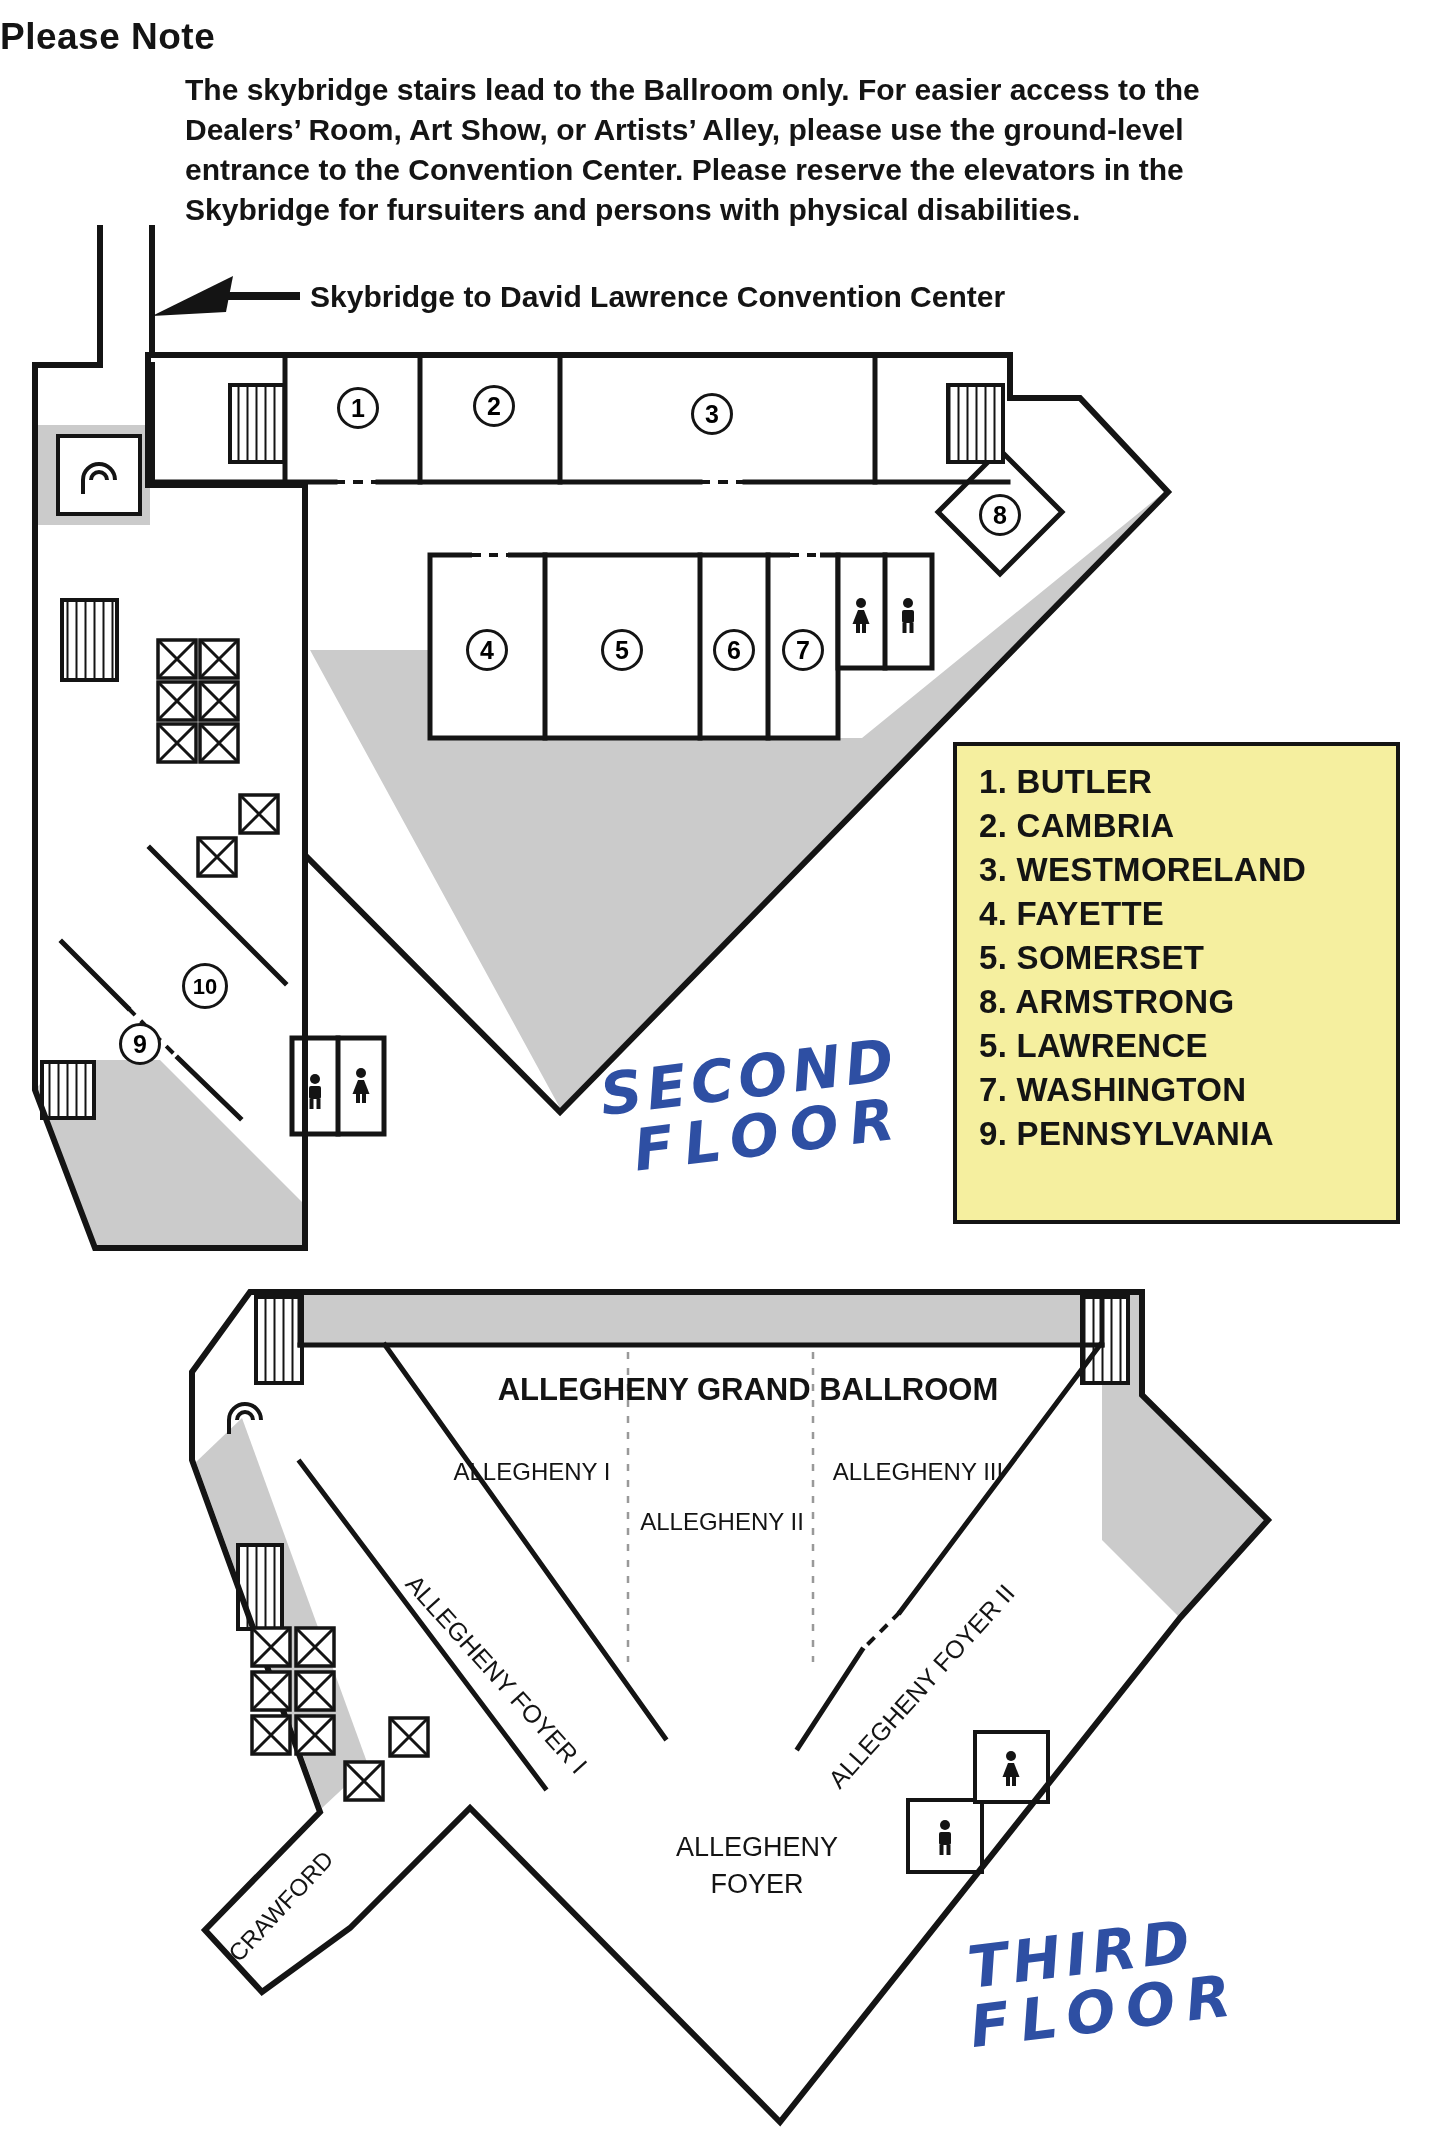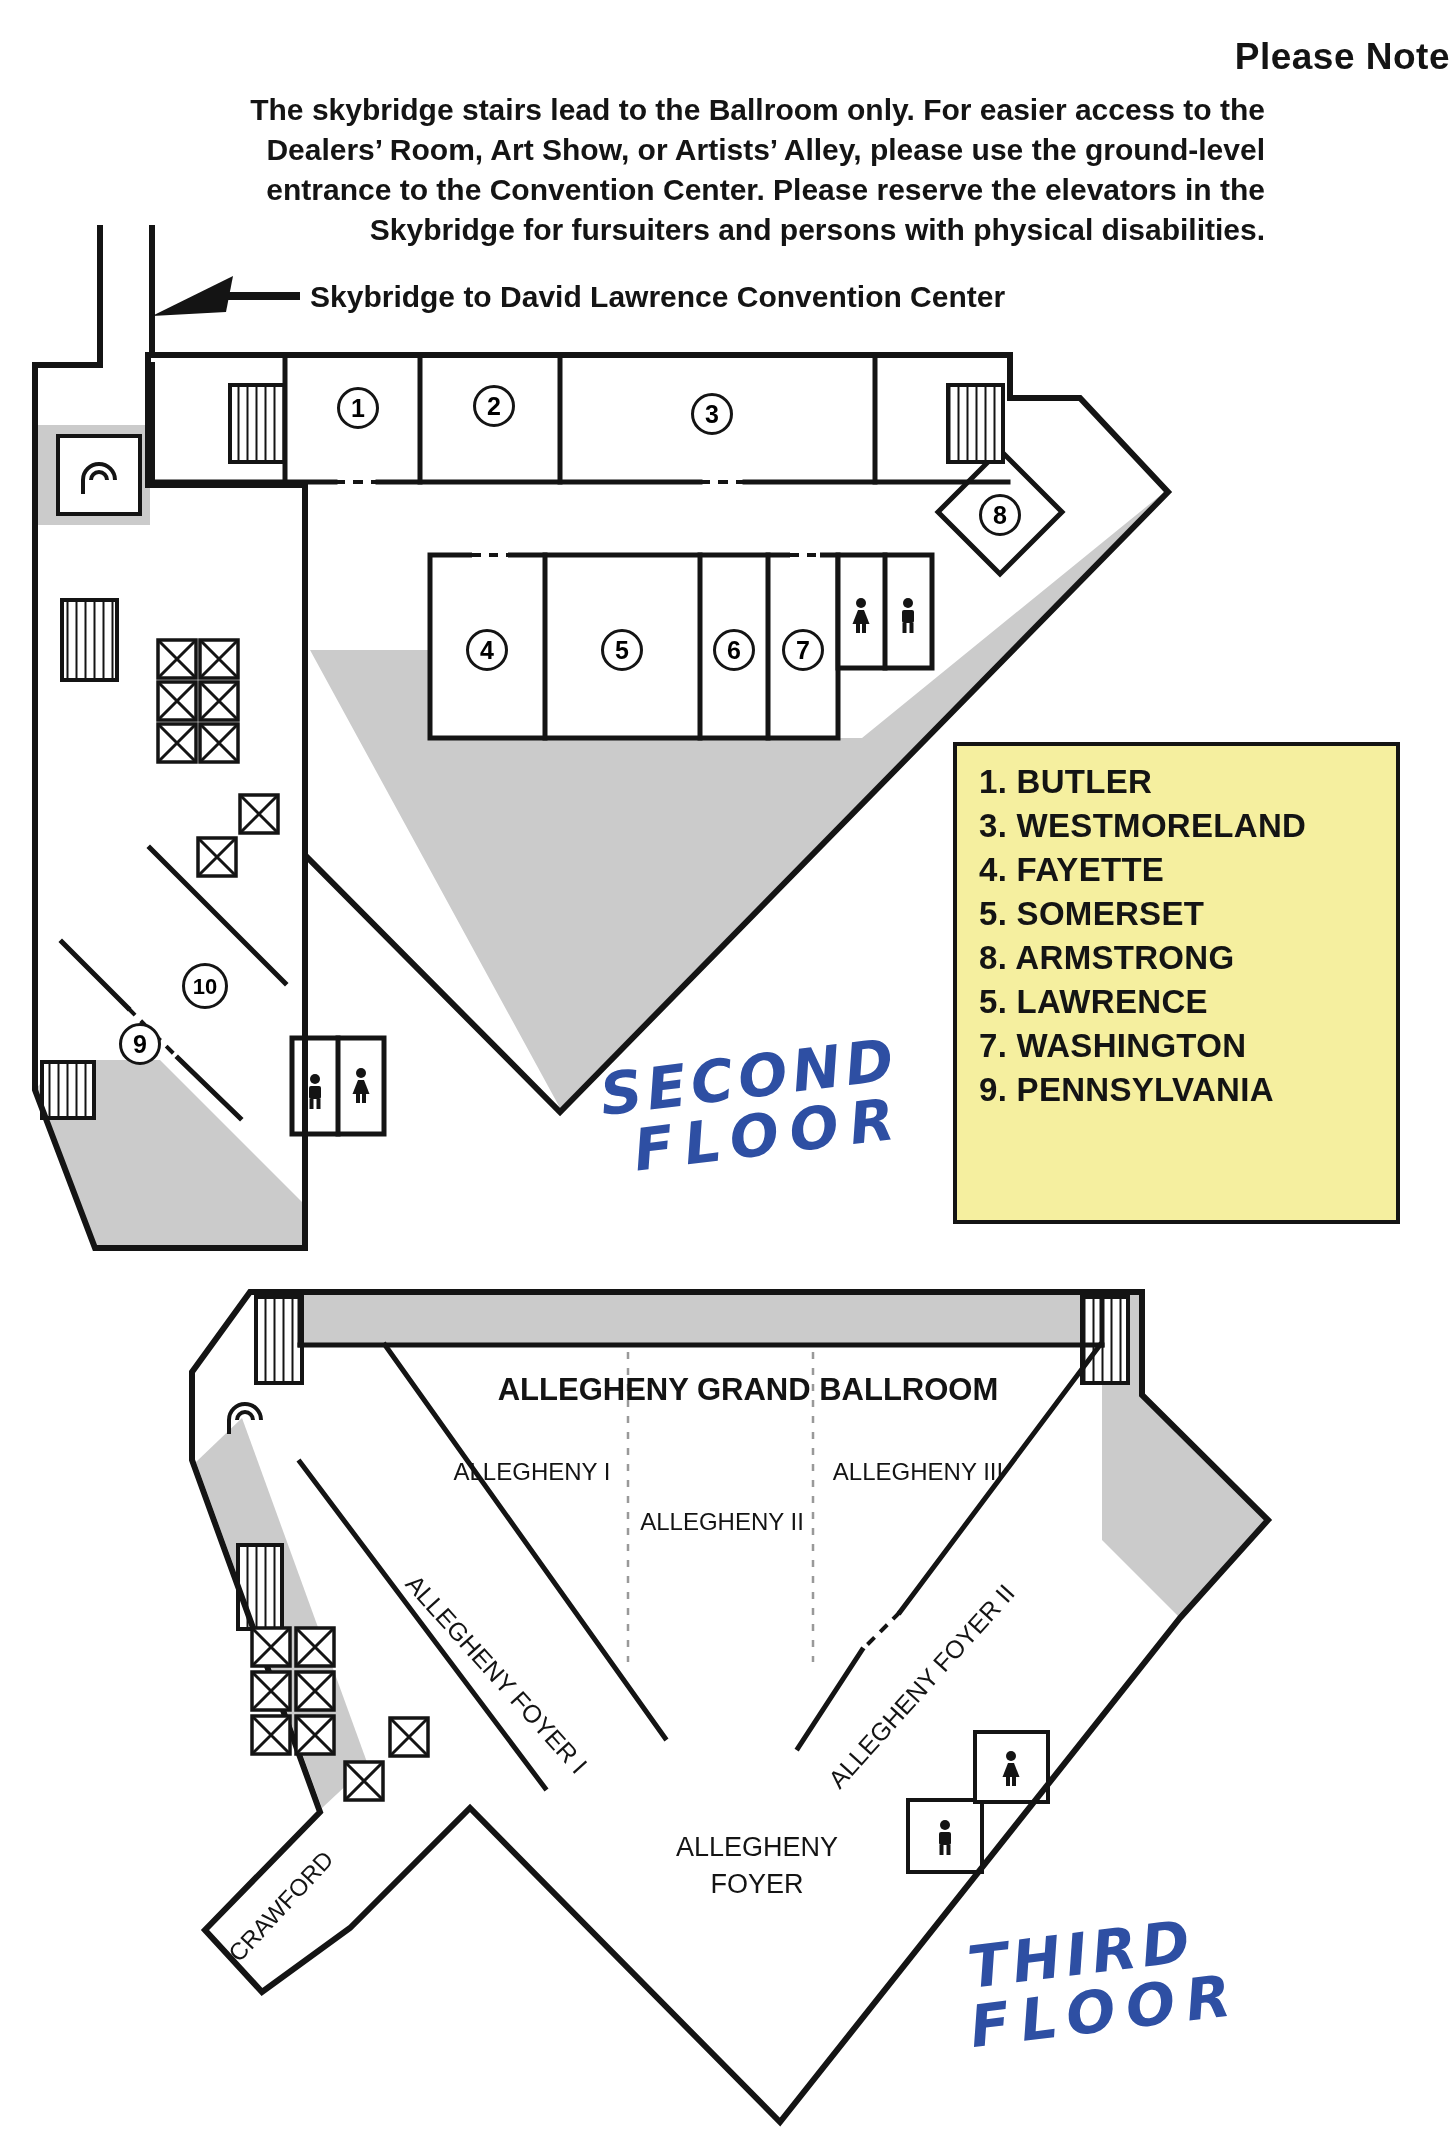--- a/index.html
+++ b/index.html
@@ -1,20 +1,20 @@
 <!DOCTYPE html>
 <html><head>
 <meta charset="utf-8">
 <style>
   html,body{margin:0;padding:0;}
   body{
     width:1450px;height:2134px;position:relative;background:#ffffff;
     font-family:"Liberation Sans",sans-serif;color:#141414;overflow:hidden;
   }
-  .note{position:absolute;top:36px;left:0;width:100%;text-align:right;}
+  .note{position:absolute;top:16px;left:0;width:100%;text-align:left;}
   .note-title{font-size:37px;font-weight:bold;letter-spacing:.5px;margin-bottom:12px;}
   .note-body{font-size:30px;font-weight:bold;width:1080px;margin:10px auto;line-height:1.33;}
   svg.plan{position:absolute;left:0;top:0;}
   .legend{
     position:absolute;left:953px;top:742px;width:447px;height:482px;
     background:#f5ef9f;border:4px solid #141414;box-sizing:border-box;
     padding:14px 0 0 22px;
   }
   .legend-item{font-size:33px;font-weight:700;line-height:44px;letter-spacing:.3px;white-space:nowrap;}
   .floor-title{
@@ -230,20 +230,21 @@
       <text x="928" y="1692" font-size="25" transform="rotate(-48 928 1692)">ALLEGHENY FOYER II</text>
       <text x="287" y="1912" font-size="24" transform="rotate(-47 287 1912)">CRAWFORD</text>
       <text x="757" y="1856" font-size="27">ALLEGHENY</text>
       <text x="757" y="1893" font-size="27">FOYER</text>
     </g>
   </g>
 </svg>
 
 <div class="legend">
   <div class="legend-item">1. BUTLER</div>
+  <div class="legend-item">2. CAMBRIA</div>
   <div class="legend-item">3. WESTMORELAND</div>
   <div class="legend-item">4. FAYETTE</div>
   <div class="legend-item">5. SOMERSET</div>
   <div class="legend-item">8. ARMSTRONG</div>
   <div class="legend-item">5. LAWRENCE</div>
   <div class="legend-item">7. WASHINGTON</div>
   <div class="legend-item">9. PENNSYLVANIA</div>
 </div>
 
 <div class="floor-title" id="second-floor-title">

